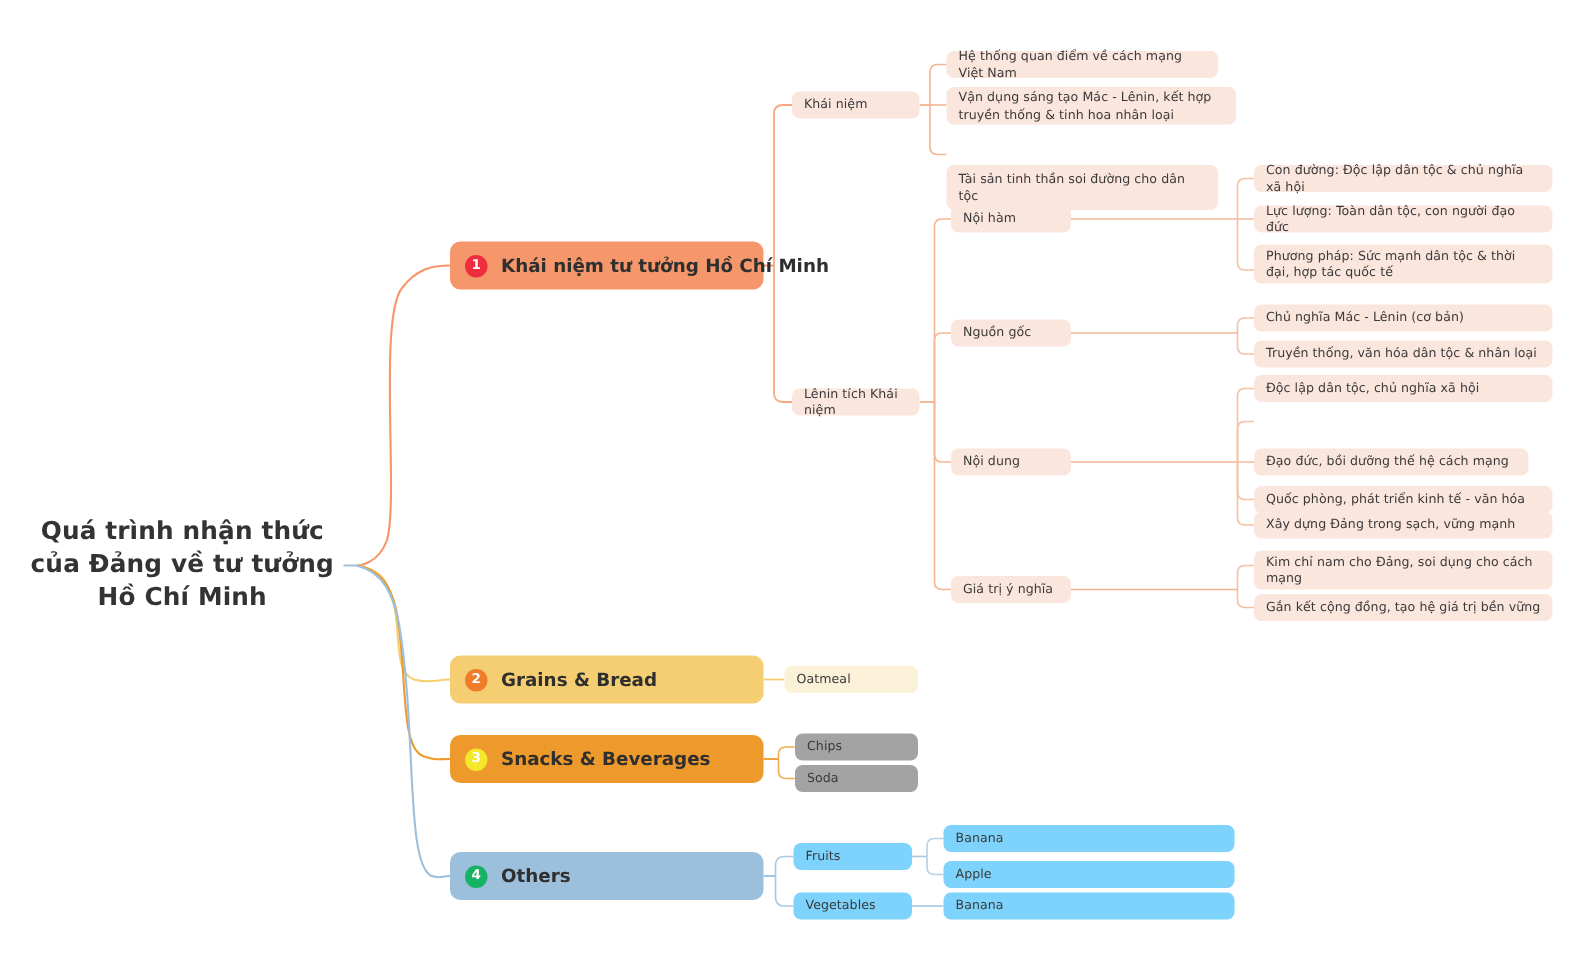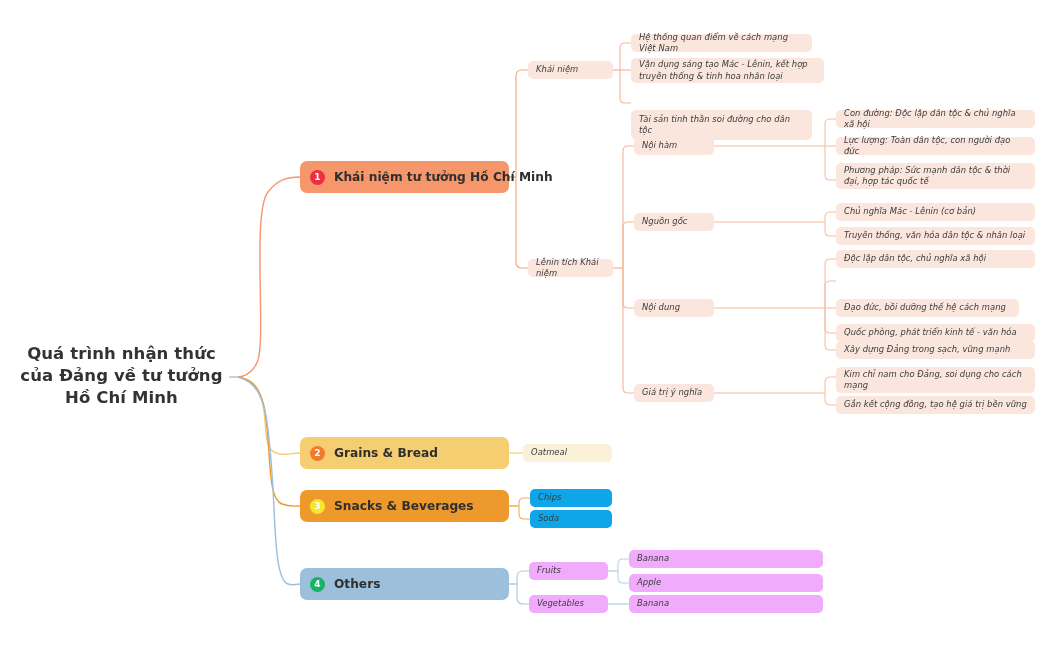--- a/index.html
+++ b/index.html
@@ -94,26 +94,25 @@
     position: absolute;
     box-sizing: border-box;
     border-radius: 5px;
     display: flex;
     align-items: center;
     padding: 3px 8px;
     font-size: 8.4px;
     line-height: 11.5px;
     color: #3a3a3a;
     letter-spacing: 0.05px;
-    font-style: italic;
   }
   .chip.red   { background: #FBE6DE; }
   .chip.yell  { background: #FBF1D9; }
-  .chip.orng  { background: #0ea5e9; }
-  .chip.blue  { background: #f0abfc; }
+  .chip.orng  { background: #a3a3a3; }
+  .chip.blue  { background: #7dd3fc; }
   .chip .txt { display: block; }
 </style>
 </head>
 <body>
 
 <div id="canvas">
 
   <svg class="links" viewBox="0 0 1049 650">
 
     <path d="M229,377 L238,377" stroke="#9CBFDC" stroke-width="1.3" fill="none"></path>

